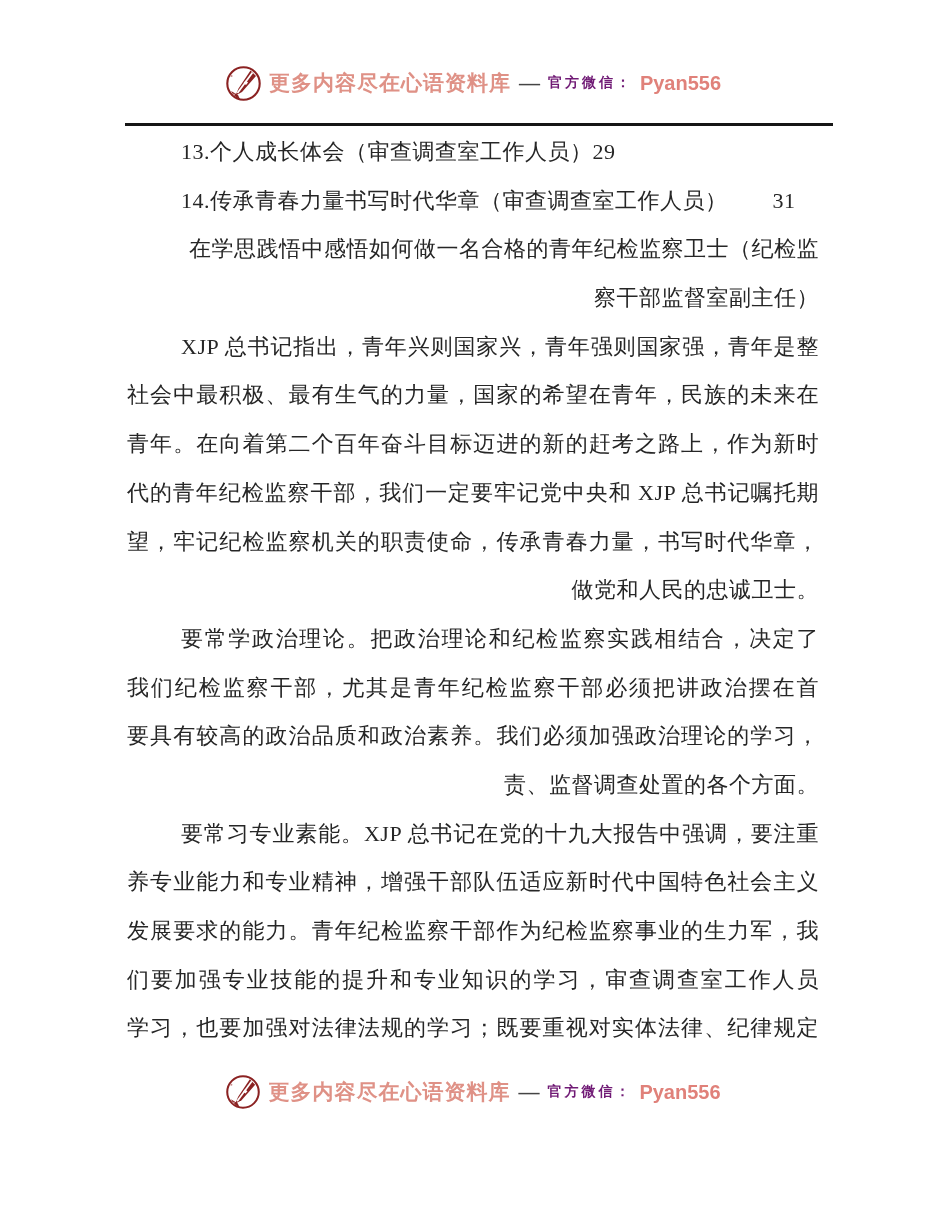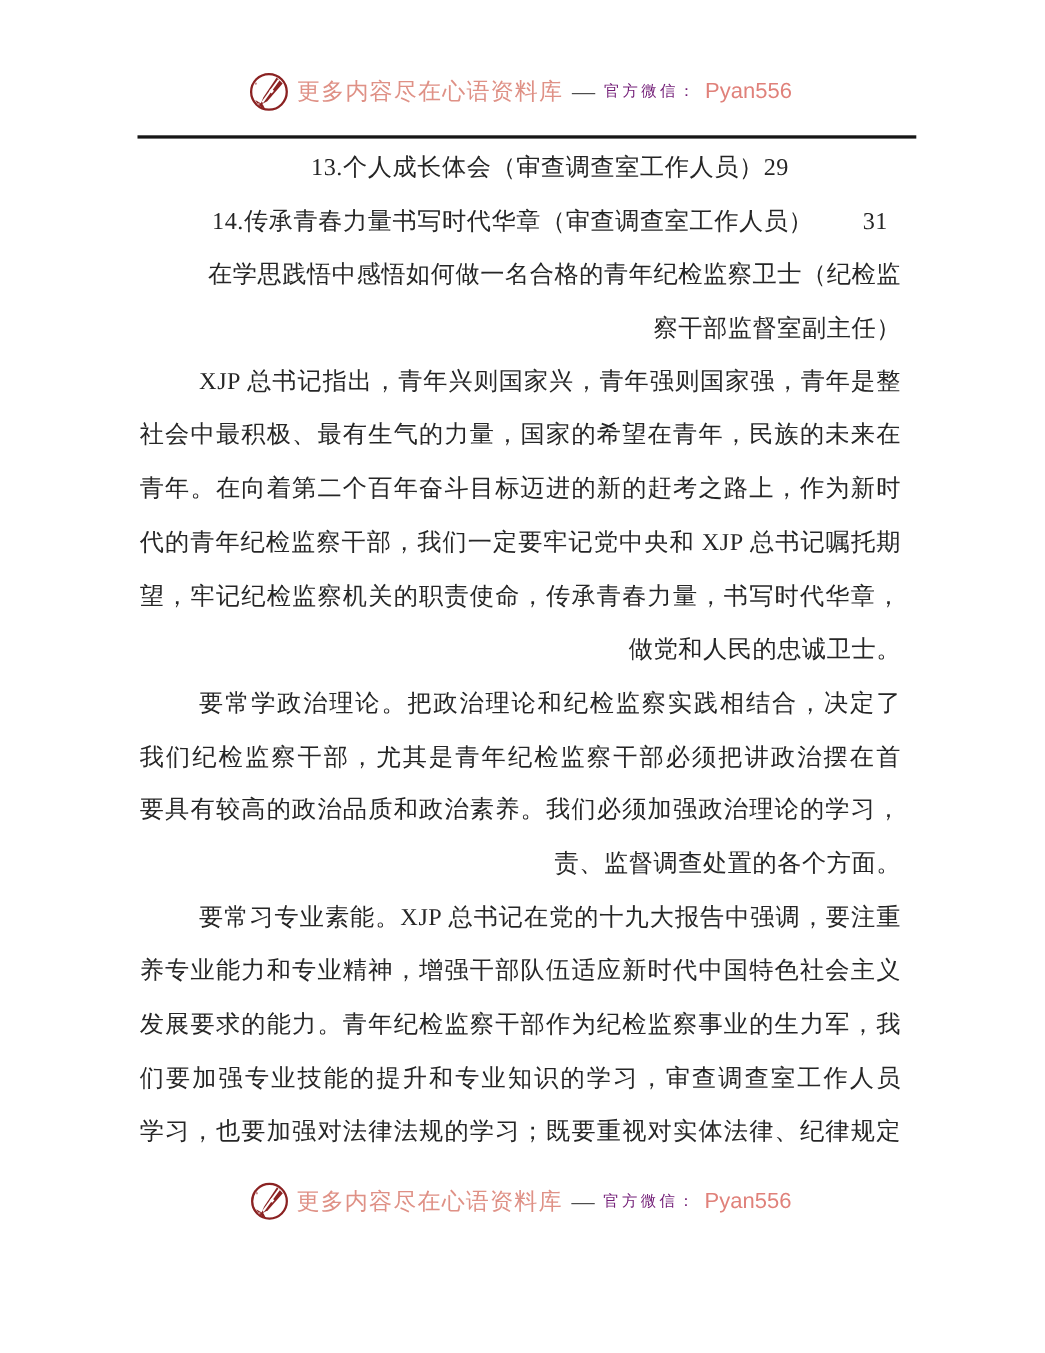--- a/index.html
+++ b/index.html
@@ -14,20 +14,21 @@
     overflow: hidden;
   }
   
   .watermark {
     display: flex;
     align-items: center;
     justify-content: center;
     margin-left: 127px;
     width: 692px;
     gap: 7px;
+    font-weight: bold;
   }
   .watermark.header { margin-top: 64px; height: 38px; }
   .watermark.footer { margin-top: 20px; height: 38px; }
   .wm-logo { flex: 0 0 auto; display: block; }
   .wm-brand {
     color: #df9186;
     font-size: 21px;
     letter-spacing: 1px;
     white-space: nowrap;
   }
@@ -63,21 +64,21 @@
     padding-top: 2px;
     color: #262626;
   }
   .line {
     height: 48.7px;
     line-height: 48.7px;
     font-size: 22px;
     letter-spacing: 0.5px;
     overflow: hidden;
   }
-  .line.toc-line { text-indent: 54px; text-align: center; }
+  .line.toc-line { text-indent: 54px; text-align: left; }
   .line.title-line { text-align: right; }
   .line.body-line { text-align: right; }
   .line.body-line.first { text-indent: 54px; }
   .line.body-line.fill {
     text-align: justify;
     text-align-last: justify;
     text-justify: inter-character;
   }
 </style>
 </head>

